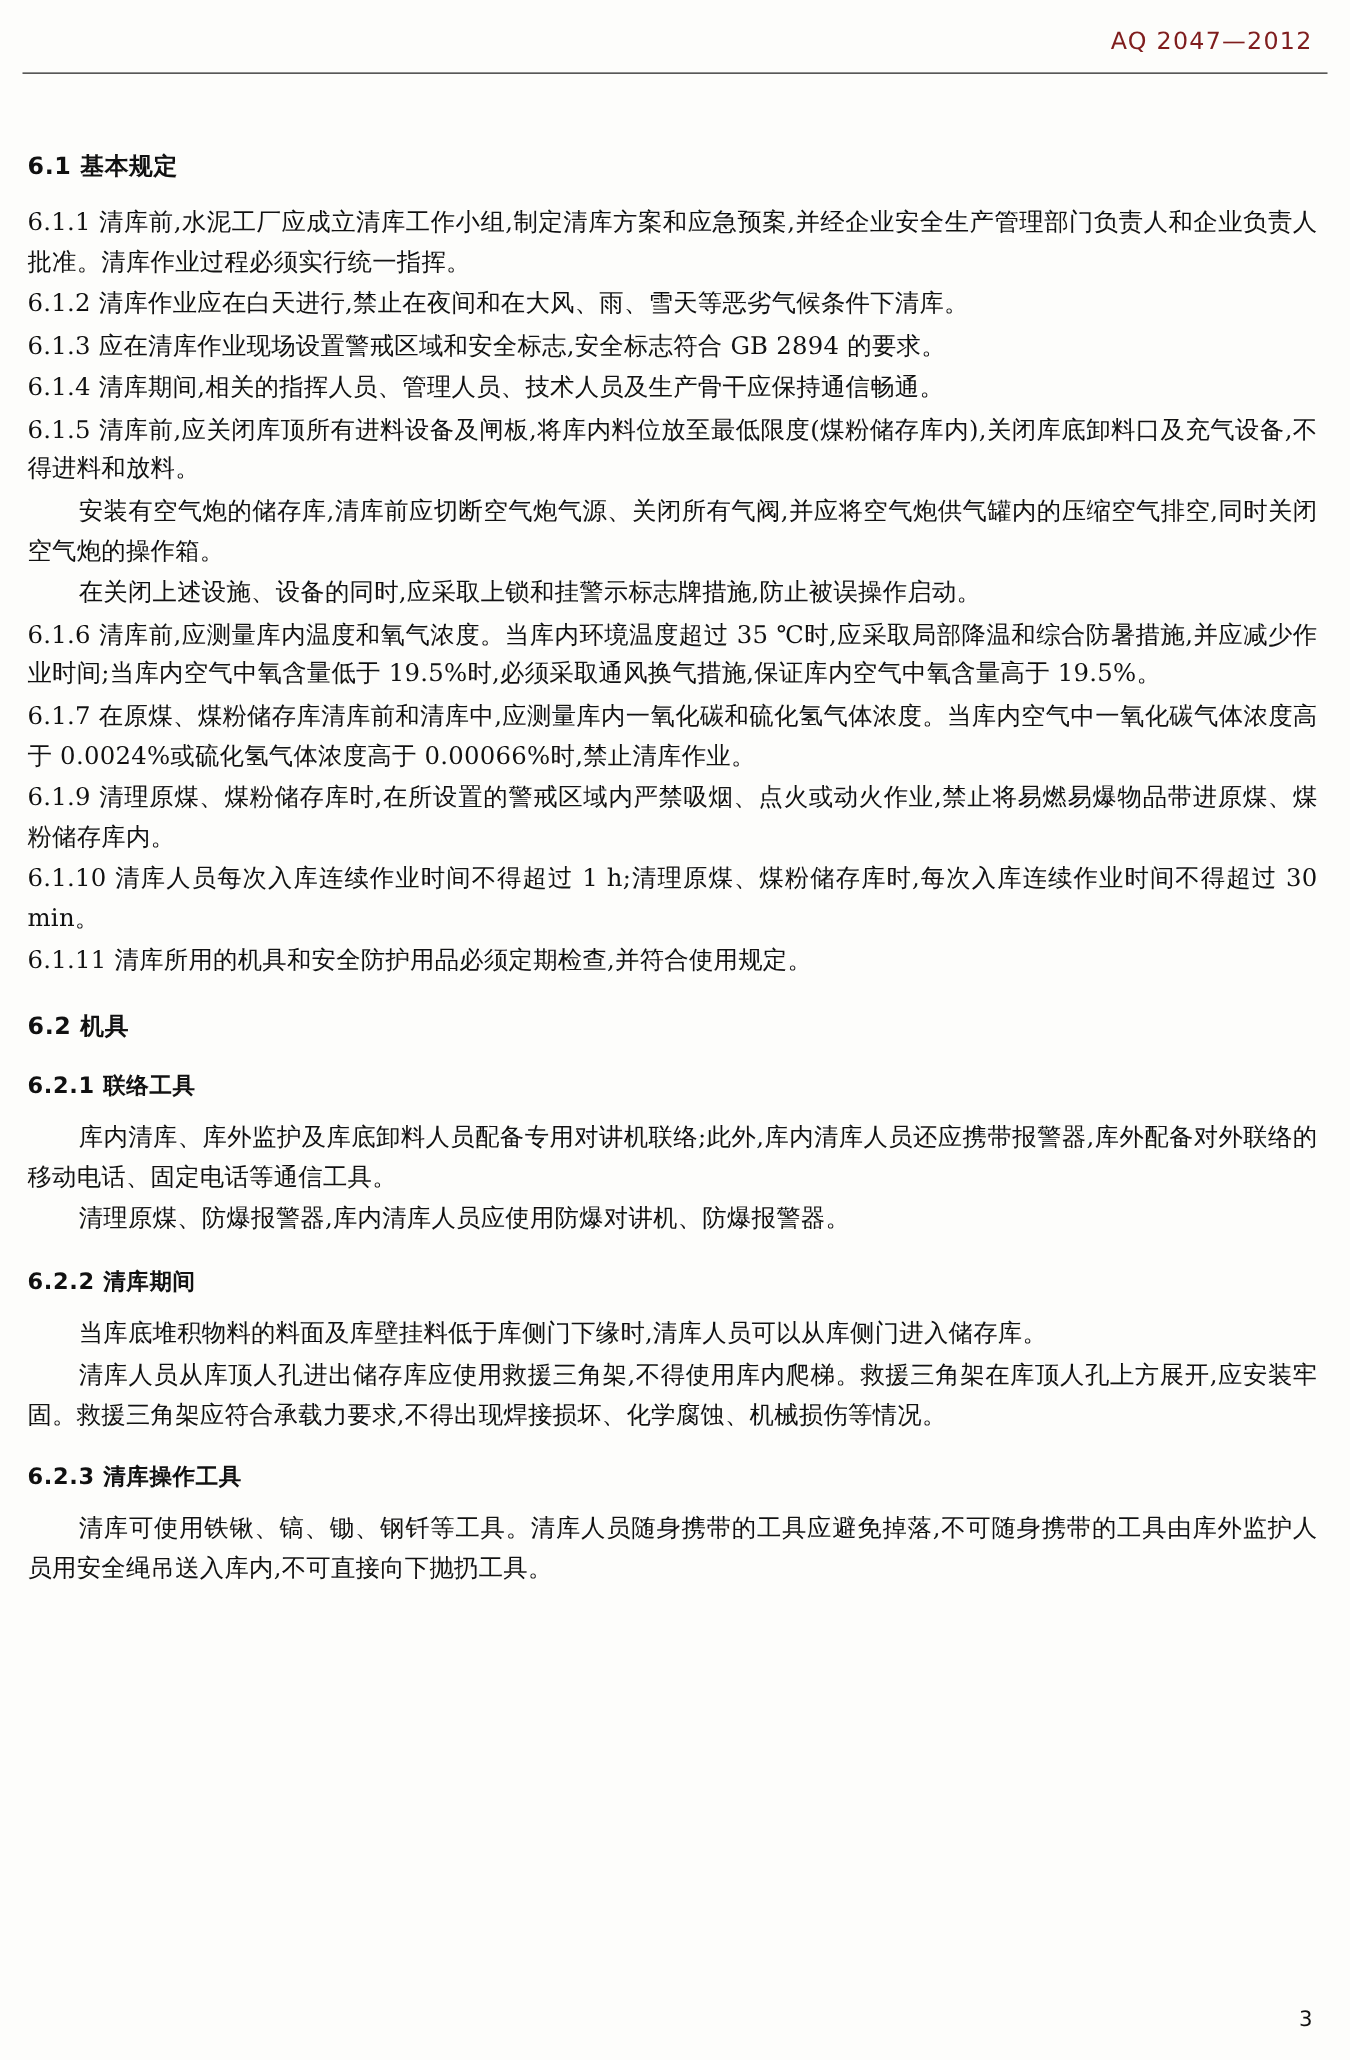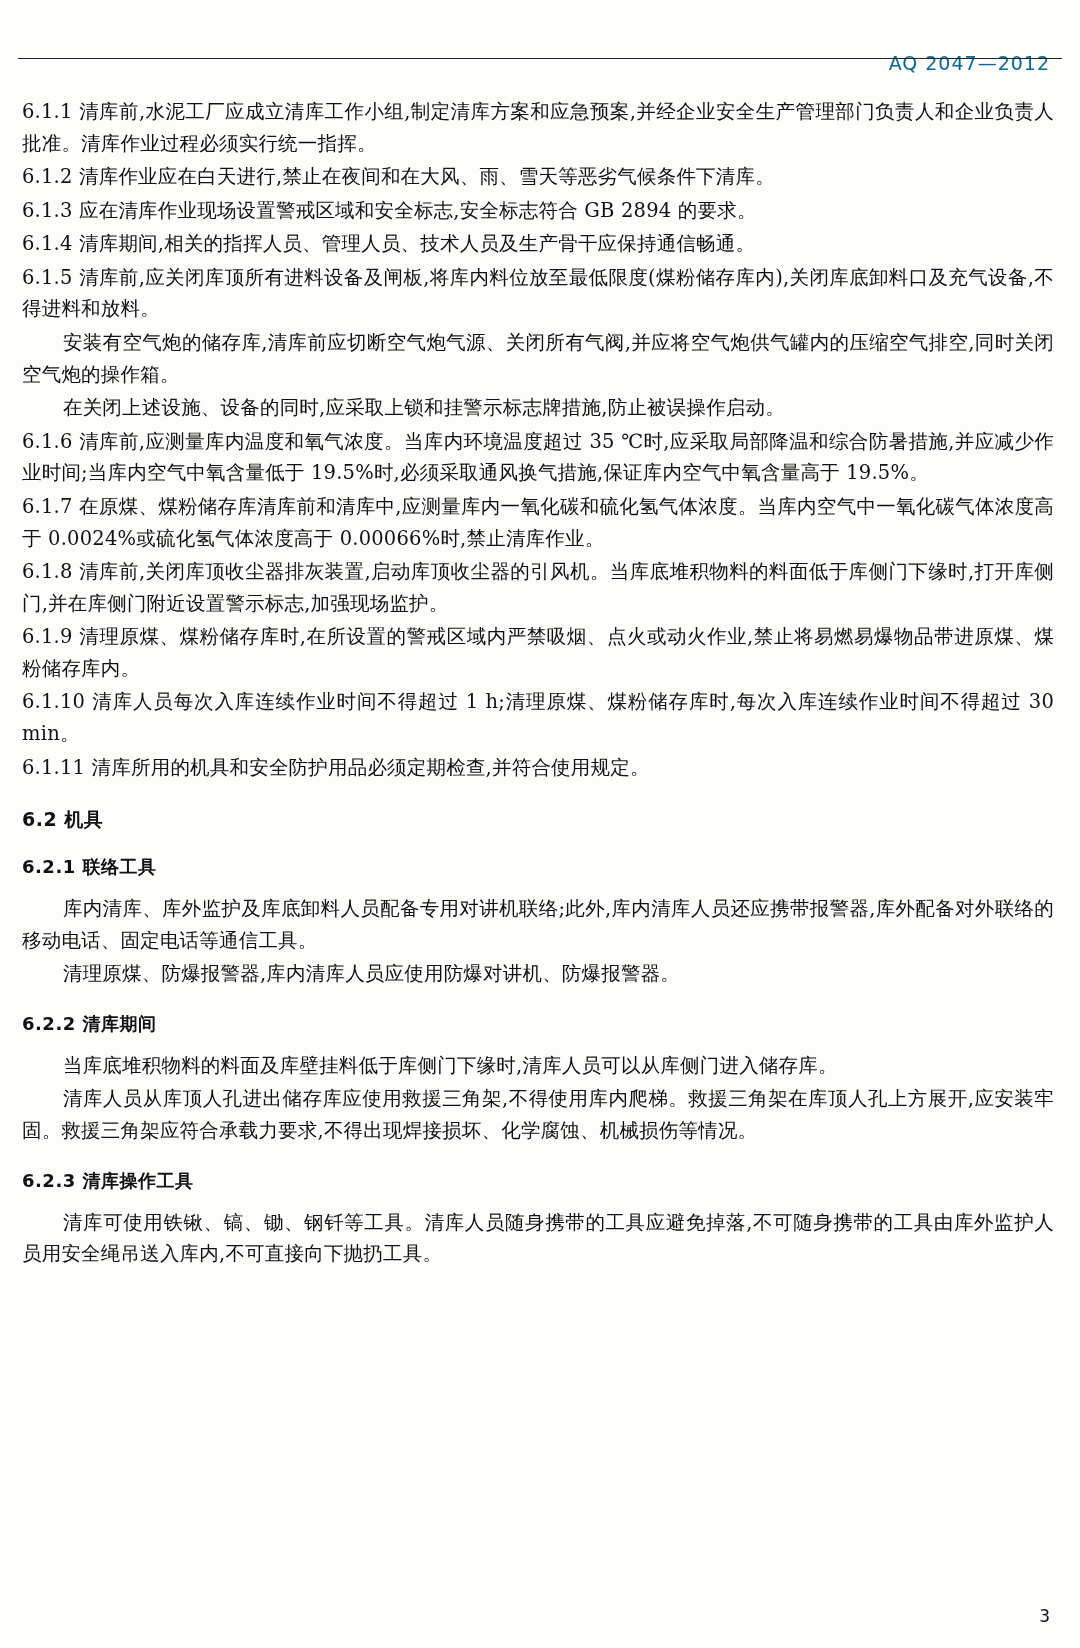--- a/index.html
+++ b/index.html
@@ -17,22 +17,21 @@
     box-sizing: border-box;
     overflow: hidden;
   }
   .header {
     position: absolute;
     top: 22px;
     right: 30px;
     font-family: "DejaVu Sans", "Liberation Sans", sans-serif;
     font-size: 19px;
     letter-spacing: 1px;
-    color: #0369a1;
-    margin-top: 30px;
+    color: #7f1d1d;
   }
   .rule {
     position: absolute;
     left: 18px;
     right: 18px;
     top: 58px;
     border-top: 1.5px solid #222;
   }
   .content {
     position: absolute;
@@ -84,31 +83,31 @@
 <body>
 
 <div class="page">
 
   <div class="header">AQ 2047—2012</div>
   <div class="rule"></div>
 
   <div class="content">
 
 
+    <h3 class="sub">6.1   基本规定</h3>
 
     <p class="body">6.1.1   清库前,水泥工厂应成立清库工作小组,制定清库方案和应急预案,并经企业安全生产管理部门负责人和企业负责人批准。清库作业过程必须实行统一指挥。</p>
     <p class="body">6.1.2   清库作业应在白天进行,禁止在夜间和在大风、雨、雪天等恶劣气候条件下清库。</p>
     <p class="body">6.1.3   应在清库作业现场设置警戒区域和安全标志,安全标志符合 GB 2894 的要求。</p>
     <p class="body">6.1.4   清库期间,相关的指挥人员、管理人员、技术人员及生产骨干应保持通信畅通。</p>
     <p class="body">6.1.5   清库前,应关闭库顶所有进料设备及闸板,将库内料位放至最低限度(煤粉储存库内),关闭库底卸料口及充气设备,不得进料和放料。</p>
     <p class="body indent">安装有空气炮的储存库,清库前应切断空气炮气源、关闭所有气阀,并应将空气炮供气罐内的压缩空气排空,同时关闭空气炮的操作箱。</p>
     <p class="body indent">在关闭上述设施、设备的同时,应采取上锁和挂警示标志牌措施,防止被误操作启动。</p>
     <p class="body">6.1.6   清库前,应测量库内温度和氧气浓度。当库内环境温度超过 35 ℃时,应采取局部降温和综合防暑措施,并应减少作业时间;当库内空气中氧含量低于 19.5%时,必须采取通风换气措施,保证库内空气中氧含量高于 19.5%。</p>
     <p class="body">6.1.7   在原煤、煤粉储存库清库前和清库中,应测量库内一氧化碳和硫化氢气体浓度。当库内空气中一氧化碳气体浓度高于 0.0024%或硫化氢气体浓度高于 0.00066%时,禁止清库作业。</p>
-    <p class="body">6.1.8   清库前,关闭库顶收尘器排灰装置,启动库顶收尘器的引风机。当库底堆积物料的料面低于库侧门下缘时,打开库侧门,并在库侧门附近设置警示标志,加强现场监护。</p>
     <p class="body">6.1.9   清理原煤、煤粉储存库时,在所设置的警戒区域内严禁吸烟、点火或动火作业,禁止将易燃易爆物品带进原煤、煤粉储存库内。</p>
     <p class="body">6.1.10   清库人员每次入库连续作业时间不得超过 1 h;清理原煤、煤粉储存库时,每次入库连续作业时间不得超过 30 min。</p>
     <p class="body">6.1.11   清库所用的机具和安全防护用品必须定期检查,并符合使用规定。</p>
 
     <h3 class="sub">6.2   机具</h3>
 
     <h4 class="subsub">6.2.1   联络工具</h4>
     <p class="body indent">库内清库、库外监护及库底卸料人员配备专用对讲机联络;此外,库内清库人员还应携带报警器,库外配备对外联络的移动电话、固定电话等通信工具。</p>
     <p class="body indent">清理原煤、防爆报警器,库内清库人员应使用防爆对讲机、防爆报警器。</p>
 

